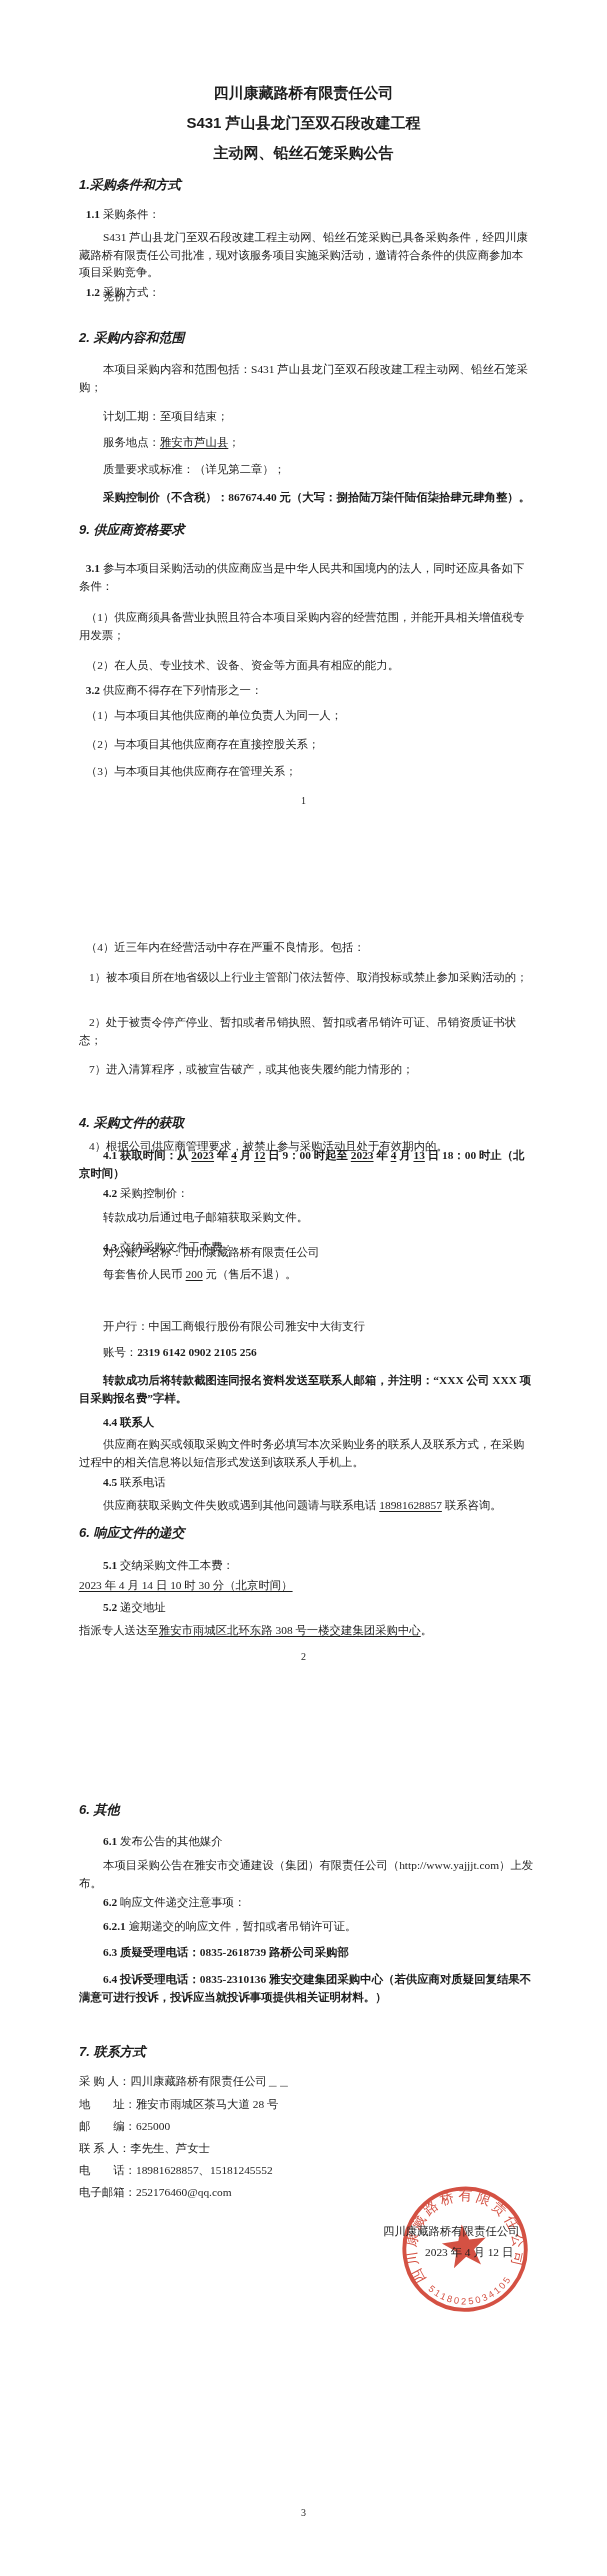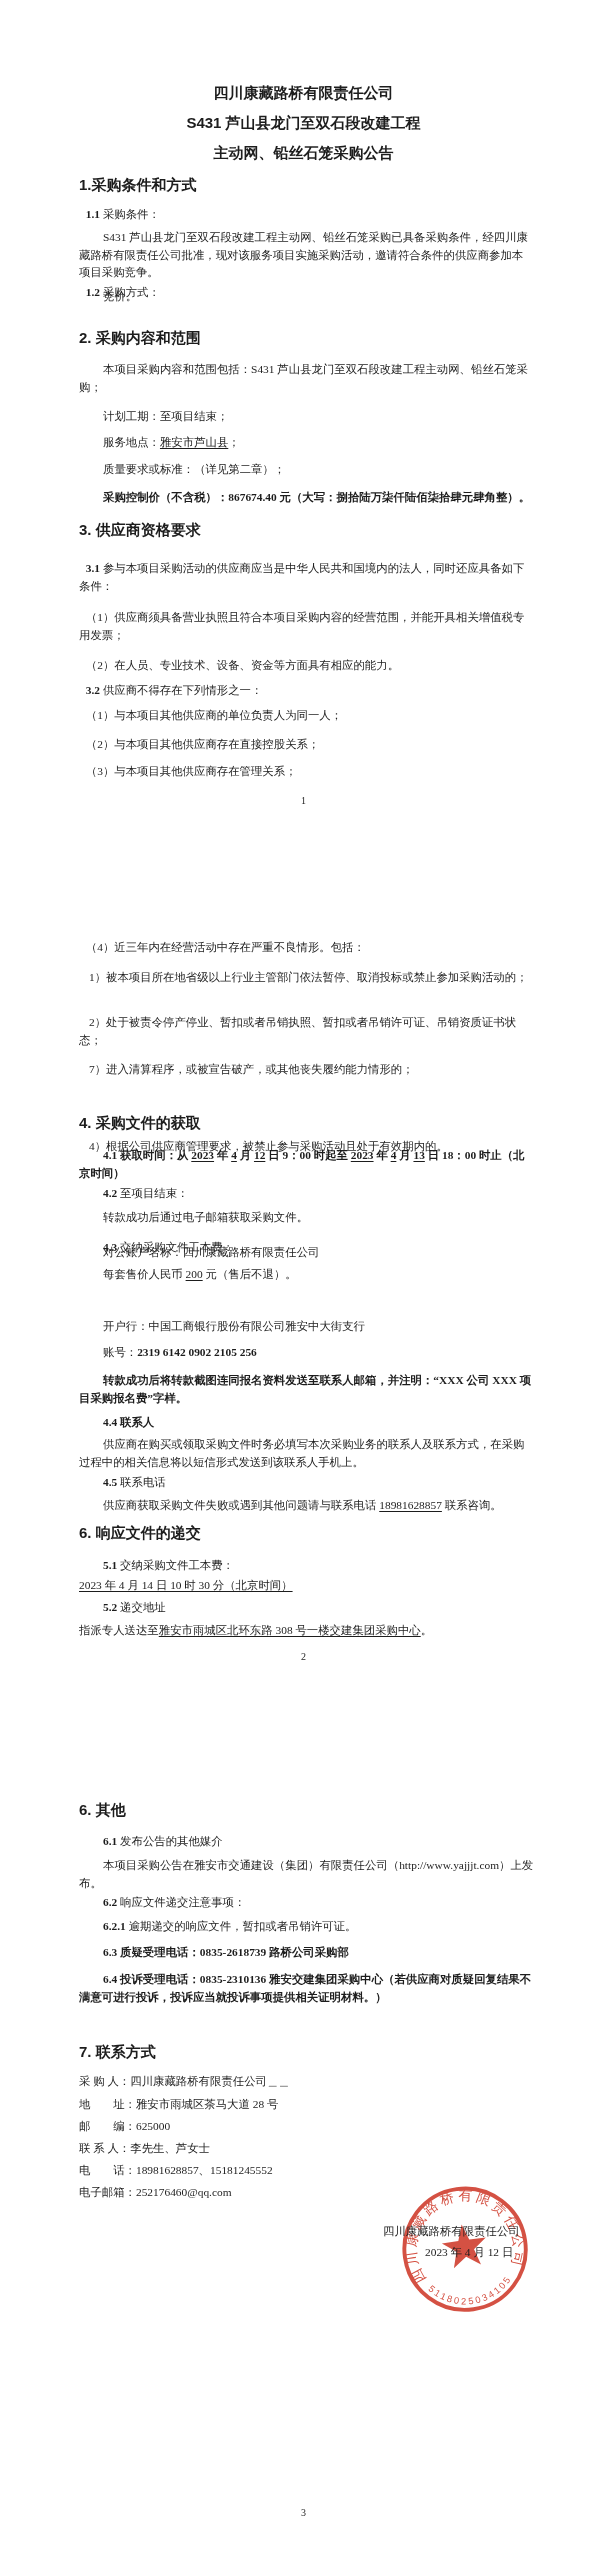--- a/index.html
+++ b/index.html
@@ -6,21 +6,21 @@
   html,body{margin:0;padding:0;}
   body{
     width:607px;height:2576px;position:relative;background:#ffffff;
     color:var(--text);
     font-family:"Liberation Serif","DejaVu Serif",serif;
     overflow:hidden;
   }
   .blk{position:absolute;left:79px;width:455px;font-size:11.4px;line-height:17.5px;}
   .center{left:0;width:607px;text-align:center;}
   .title{font-family:"Liberation Sans","DejaVu Sans",sans-serif;font-weight:bold;font-size:15px;line-height:20px;}
-  .hd{font-family:"Liberation Sans","DejaVu Sans",sans-serif;font-weight:bold;font-size:15px;line-height:18px;}
+  .hd{font-family:"Liberation Sans","DejaVu Sans",sans-serif;font-weight:bold;font-size:13px;line-height:18px;font-style:italic;}
   .b{font-weight:bold;}
   .u{text-decoration:underline;text-underline-offset:2.3px;}
   .ind32{text-indent:24px;}
   .ind13{text-indent:10px;}
   .ind9{text-indent:6.8px;}
   .pageno{font-size:10px;}
   .clabel{white-space:pre;}
   .seal-wrap{position:absolute;left:378px;top:2162px;width:175px;height:175px;transform:rotate(-8deg);opacity:.88;}
   .overlay{position:absolute;font-size:11.4px;line-height:16.7px;white-space:pre;}
 </style>
@@ -39,39 +39,39 @@
 <div class="blk ind9" style="top:284px"><span class="b">1.2</span><span> 采购方式：</span></div>
 <div class="blk ind32" style="top:288px">竞价。</div>
 
 <div class="blk hd" style="top:329px">2. 采购内容和范围</div>
 <div class="blk ind32" style="top:361px">本项目采购内容和范围包括：S431 芦山县龙门至双石段改建工程主动网、铅丝石笼采购；</div>
 <div class="blk ind32" style="top:408px">计划工期：至项目结束；</div>
 <div class="blk ind32" style="top:434px"><span>服务地点：</span><span class="u">雅安市芦山县</span><span>；</span></div>
 <div class="blk ind32" style="top:461px">质量要求或标准：（详见第二章）；</div>
 <div class="blk ind32 b" style="top:489px">采购控制价（不含税）：867674.40 元（大写：捌拾陆万柒仟陆佰柒拾肆元肆角整）。</div>
 
-<div class="blk hd" style="top:521px">3. 供应商资格要求</div>
+<div class="blk hd" style="top:521px">9. 供应商资格要求</div>
 <div class="blk ind9" style="top:560px"><span class="b">3.1</span><span> 参与本项目采购活动的供应商应当是中华人民共和国境内的法人，同时还应具备如下条件：</span></div>
 <div class="blk ind9" style="top:609px">（1）供应商须具备营业执照且符合本项目采购内容的经营范围，并能开具相关增值税专用发票；</div>
 <div class="blk ind9" style="top:657px">（2）在人员、专业技术、设备、资金等方面具有相应的能力。</div>
 <div class="blk ind9" style="top:682px"><span class="b">3.2</span><span> 供应商不得存在下列情形之一：</span></div>
 <div class="blk ind9" style="top:707px">（1）与本项目其他供应商的单位负责人为同一人；</div>
 <div class="blk ind9" style="top:736px">（2）与本项目其他供应商存在直接控股关系；</div>
 <div class="blk ind9" style="top:763px">（3）与本项目其他供应商存在管理关系；</div>
 <div class="blk center pageno" style="top:792px">1</div>
 
 <div class="blk ind9" style="top:939px">（4）近三年内在经营活动中存在严重不良情形。包括：</div>
 <div class="blk ind13" style="top:969px">1）被本项目所在地省级以上行业主管部门依法暂停、取消投标或禁止参加采购活动的；</div>
 <div class="blk ind13" style="top:1014px">2）处于被责令停产停业、暂扣或者吊销执照、暂扣或者吊销许可证、吊销资质证书状态；</div>
 <div class="blk ind13" style="top:1061px">7）进入清算程序，或被宣告破产，或其他丧失履约能力情形的；</div>
 <div class="blk ind13" style="top:1138px">4）根据公司供应商管理要求，被禁止参与采购活动且处于有效期内的。</div>
 
 <div class="blk hd" style="top:1114px">4. 采购文件的获取</div>
 <div class="blk ind32 b" style="top:1147px"><span>4.1 获取时间：从 </span><span class="u">2023</span><span> 年 </span><span class="u">4</span><span> 月 </span><span class="u">12</span><span> 日 9：00 时起至 </span><span class="u">2023</span><span> 年 </span><span class="u">4</span><span> 月 </span><span class="u">13</span><span> 日 18：00 时止（北京时间）</span></div>
-<div class="blk ind32" style="top:1185px"><span class="b">4.2</span><span> 至项目结束：</span></div>
+<div class="blk ind32" style="top:1185px"><span class="b">4.2</span><span> 采购控制价：</span></div>
 <div class="blk ind32" style="top:1209px">转款成功后通过电子邮箱获取采购文件。</div>
 <div class="blk ind32" style="top:1239px"><span class="b">4.3</span><span> 交纳采购文件工本费：</span></div>
 <div class="blk ind32" style="top:1266px"><span>每套售价人民币 </span><span class="u">200</span><span> 元（售后不退）。</span></div>
 <div class="blk ind32" style="top:1244px">对公账户名称：四川康藏路桥有限责任公司</div>
 <div class="blk ind32" style="top:1318px">开户行：中国工商银行股份有限公司雅安中大街支行</div>
 <div class="blk ind32" style="top:1344px"><span>账号：</span><span class="b">2319 6142 0902 2105 256</span></div>
 <div class="blk ind32 b" style="top:1372px">转款成功后将转款截图连同报名资料发送至联系人邮箱，并注明：“XXX 公司 XXX 项目采购报名费”字样。</div>
 <div class="blk ind32 b" style="top:1414px">4.4 联系人</div>
 <div class="blk ind32" style="top:1436px">供应商在购买或领取采购文件时务必填写本次采购业务的联系人及联系方式，在采购过程中的相关信息将以短信形式发送到该联系人手机上。</div>
 <div class="blk ind32" style="top:1474px"><span class="b">4.5</span><span> 联系电话</span></div>

